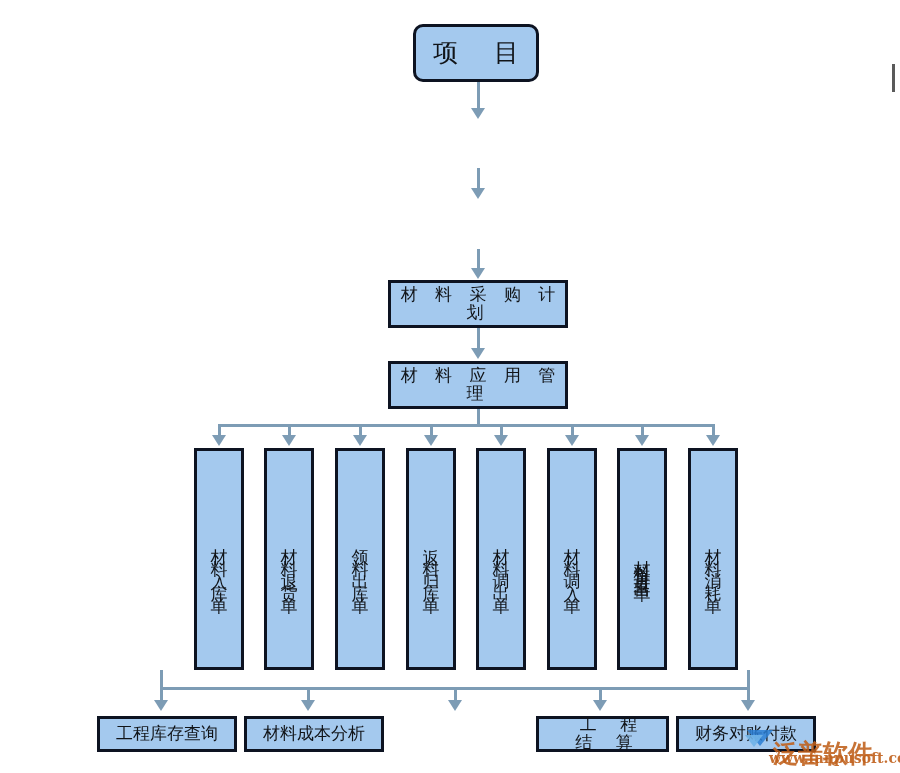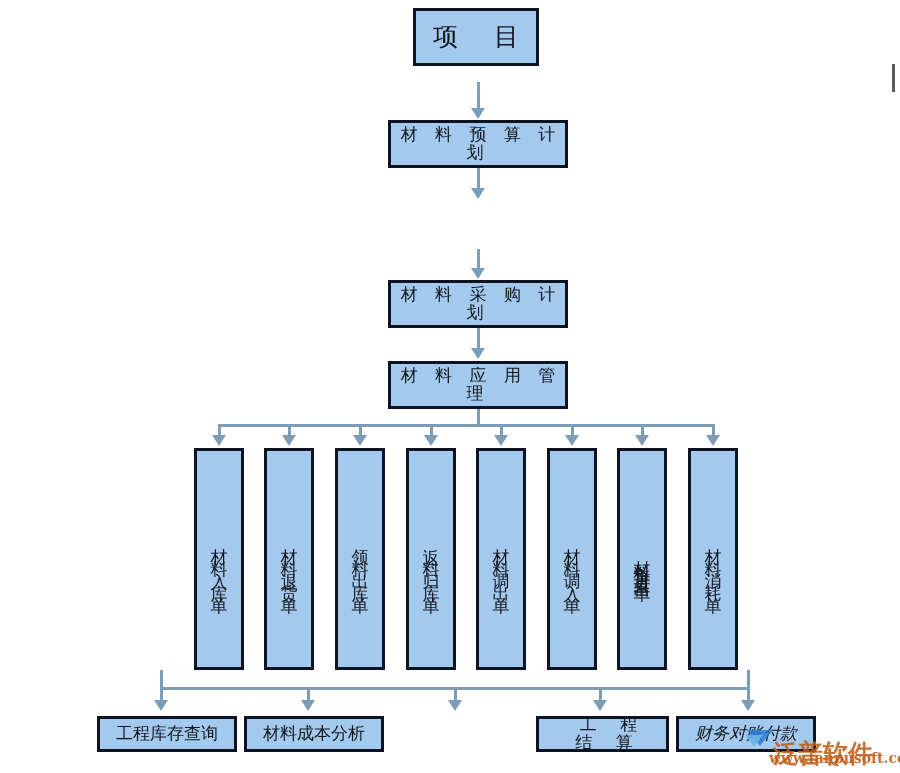--- a/index.html
+++ b/index.html
@@ -30,25 +30,26 @@
     display: flex;
     align-items: center;
     justify-content: center;
     color: #111418;
     line-height: 1.05;
     text-align: center;
   }
 
   
   .box-project {
-    left: 413px; top: 8px;
+    left: 413px; top: 24px;
     width: 126px; height: 58px;
     font-size: 25px;
     letter-spacing: 14px;
     text-indent: 14px;
+    border-radius: 10px;
   }
 
   
   .box-stage {
     left: 388px;
     width: 180px; height: 48px;
     font-size: 17px;
     letter-spacing: 6px;
     text-indent: 6px;
   }
@@ -169,23 +170,20 @@
 
 <div id="stage">
 
   <div class="box box-project">
     <span>项 目</span>
   </div>
 
   <div class="vline" style="left:477px; top:82px; height:28px;"></div>
   <div class="arrowhead" style="left:471px; top:108px;"></div>
 
-  <div class="box box-stage" id="stage-1">
-    <span>材 料 预 算 计 划</span>
-  </div>
 
   <div class="vline" style="left:477px; top:168px; height:21px;"></div>
   <div class="arrowhead" style="left:471px; top:188px;"></div>
 
 
   <div class="vline" style="left:477px; top:249px; height:20px;"></div>
   <div class="arrowhead" style="left:471px; top:268px;"></div>
 
   <div class="box box-stage" id="stage-3">
     <span>材 料 采 购 计 划</span>
@@ -271,21 +269,21 @@
 
   <div class="box box-report" style="left:97px; width:140px;">
     <span>工程库存查询</span>
   </div>
   <div class="box box-report" style="left:244px; width:140px;">
     <span>材料成本分析</span>
   </div>
   <div class="box box-report spaced" style="left:536px; width:133px;">
     <span>工 程 结 算</span>
   </div>
-  <div class="box box-report" style="left:676px; width:140px;font-style:italic;">
+  <div class="box box-report" style="left:676px; width:140px;">
     <span>财务对账付款</span>
   </div>
 
   <div class="edge-tick"></div>
 
   <div class="watermark">
     <svg class="wm-logo" viewBox="0 0 30 26">
       <path d="M2 4 L28 4 L15 20 Z" fill="#2b7fd4" opacity="0.85"></path>
       <path d="M0 9 L18 9 L9 21 Z" fill="#6fb3e8" opacity="0.9"></path>
     </svg>

